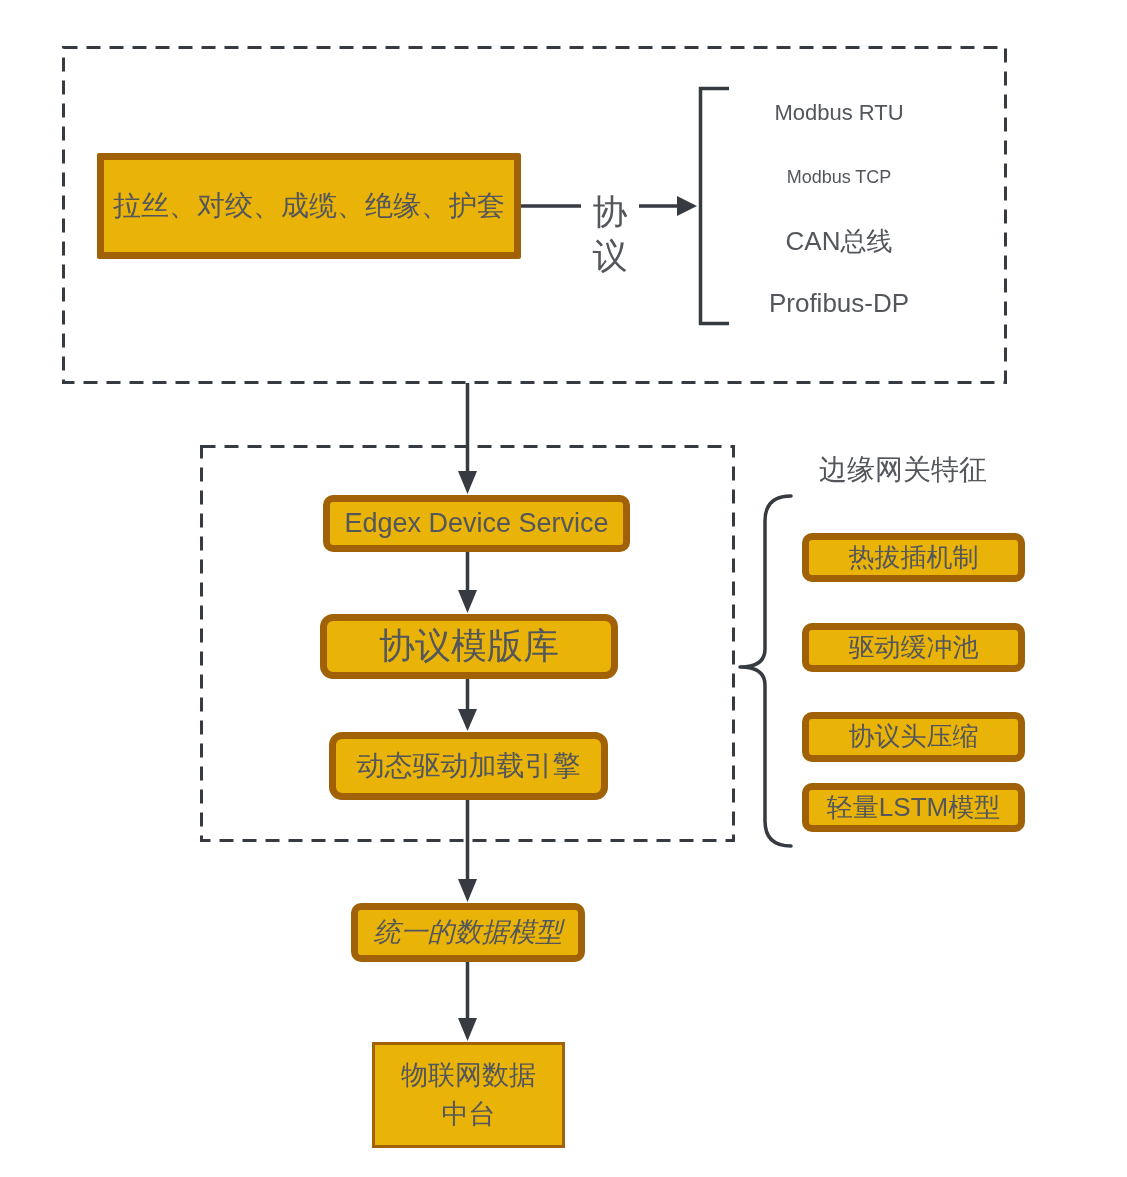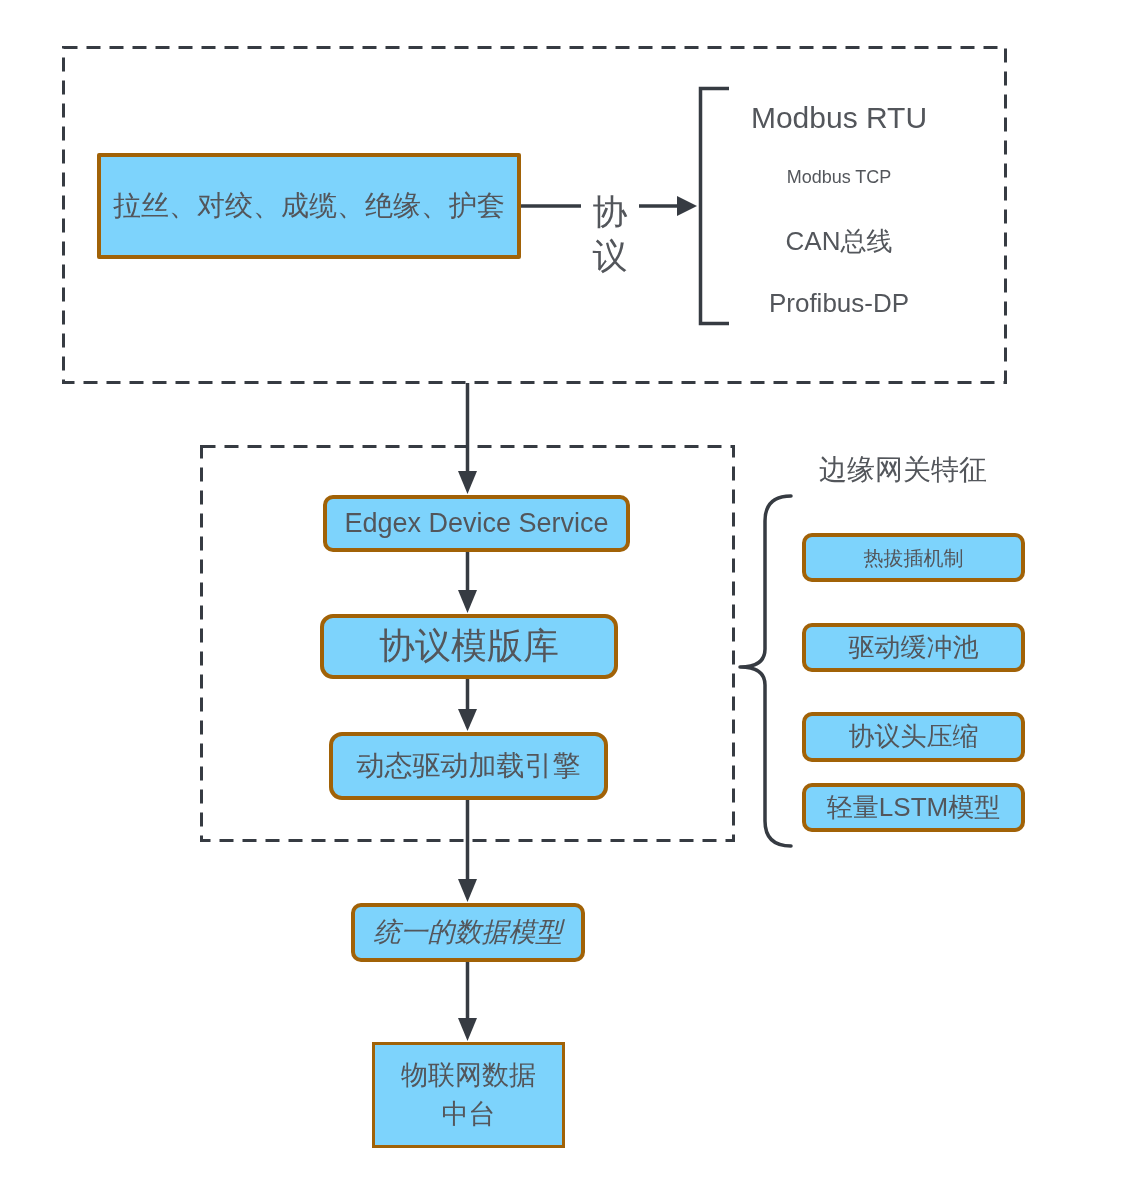--- a/index.html
+++ b/index.html
@@ -9,22 +9,22 @@
     background:#ffffff;
     font-family:"Liberation Sans","DejaVu Sans",sans-serif;
     color:#53565b;
     overflow:hidden;
   }
   .layer{position:absolute;left:0;top:0;width:1127px;height:1177px;}
   .node{
     position:absolute;
     display:flex;align-items:center;justify-content:center;
     text-align:center;
-    border:4px solid #a16207;
-    background:#7dd3fc;
+    border:7px solid #a16207;
+    background:#eab308;
     box-sizing:border-box;
     color:#53565b;
     line-height:1.3;
   }
   .label{
     position:absolute;
     text-align:center;
     color:#53565b;
     line-height:1.25;
   }
@@ -62,34 +62,34 @@
     <path d="M 467.5 962 L 467.5 1019" stroke="#363b42" stroke-width="3.5" fill="none"></path>
     <polygon points="458,1018 477,1018 467.5,1041" fill="#363b42"></polygon>
 
     <path d="M 791 496 Q 765 496 765 521 L 765 649 Q 765 667 740 667 Q 765 667 765 685 L 765 821 Q 765 846 791 846" fill="none" stroke="#363b42" stroke-width="3.5" stroke-linecap="round" stroke-linejoin="round"></path>
   </svg>
 
   <div class="node" style="left:97px;top:153px;width:424px;height:106px;font-size:28px;border-radius:2px;">拉丝、对绞、成缆、绝缘、护套</div>
 
   <div class="label" style="left:579px;top:190px;width:62px;font-size:35px;">协议</div>
 
-  <div class="label" style="left:727px;top:99px;width:224px;font-size:30px;">Modbus RTU</div>
+  <div class="label" style="left:727px;top:99px;width:224px;font-size:22px;">Modbus RTU</div>
   <div class="label" style="left:727px;top:166px;width:224px;font-size:18px;">Modbus TCP</div>
   <div class="label" style="left:727px;top:225px;width:224px;font-size:26px;">CAN总线</div>
   <div class="label" style="left:727px;top:287px;width:224px;font-size:26px;">Profibus-DP</div>
 
   <div class="node" style="left:315px;top:495px;width:307px;height:57px;font-size:27px;border-radius:10px;margin-left:8px;">Edgex Device Service</div>
 
   <div class="node" style="left:320px;top:614px;width:298px;height:65px;font-size:36px;border-radius:13px;">协议模版库</div>
 
   <div class="node" style="left:329px;top:732px;width:279px;height:68px;font-size:28px;border-radius:13px;">动态驱动加载引擎</div>
 
   <div class="label" style="left:783px;top:452px;width:240px;font-size:28px;">边缘网关特征</div>
 
-  <div class="node" style="left:802px;top:533px;width:223px;height:49px;font-size:20px;border-radius:10px;">热拔插机制</div>
+  <div class="node" style="left:802px;top:533px;width:223px;height:49px;font-size:26px;border-radius:10px;">热拔插机制</div>
   <div class="node" style="left:802px;top:623px;width:223px;height:49px;font-size:26px;border-radius:10px;">驱动缓冲池</div>
   <div class="node" style="left:802px;top:712px;width:223px;height:50px;font-size:26px;border-radius:10px;">协议头压缩</div>
   <div class="node" style="left:802px;top:783px;width:223px;height:49px;font-size:26px;border-radius:10px;">轻量LSTM模型</div>
 
   <div class="node" style="left:351px;top:903px;width:234px;height:59px;font-size:27px;border-radius:10px;font-style:italic;">统一的数据模型</div>
 
   <div class="node prewrap" style="left:372px;top:1042px;width:193px;height:106px;font-size:27px;border-radius:0;border-width:3.5px;line-height:1.45;">物联网数据
 中台</div>
 
 </div>

